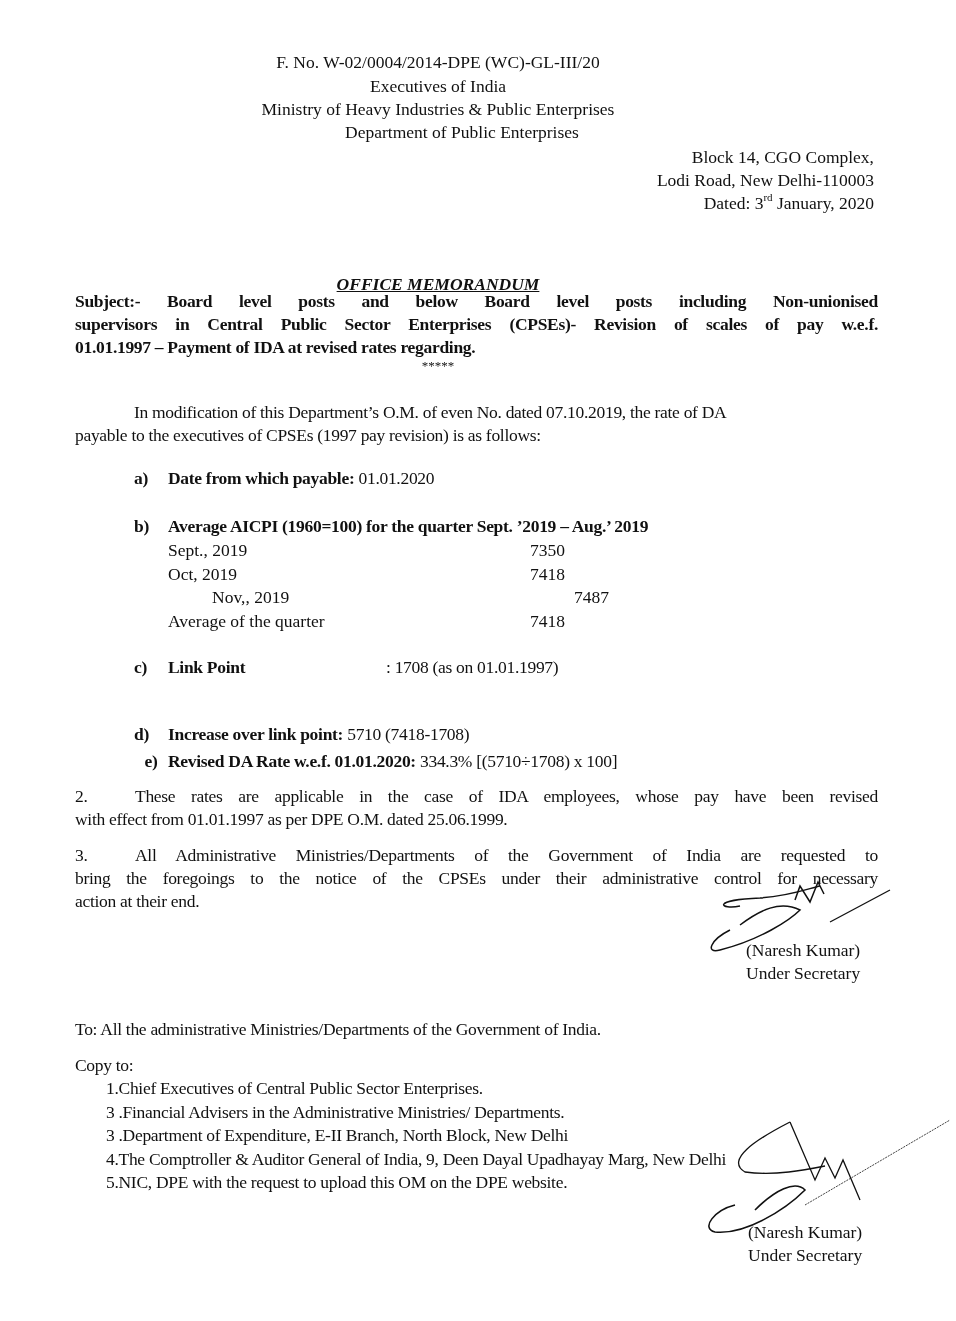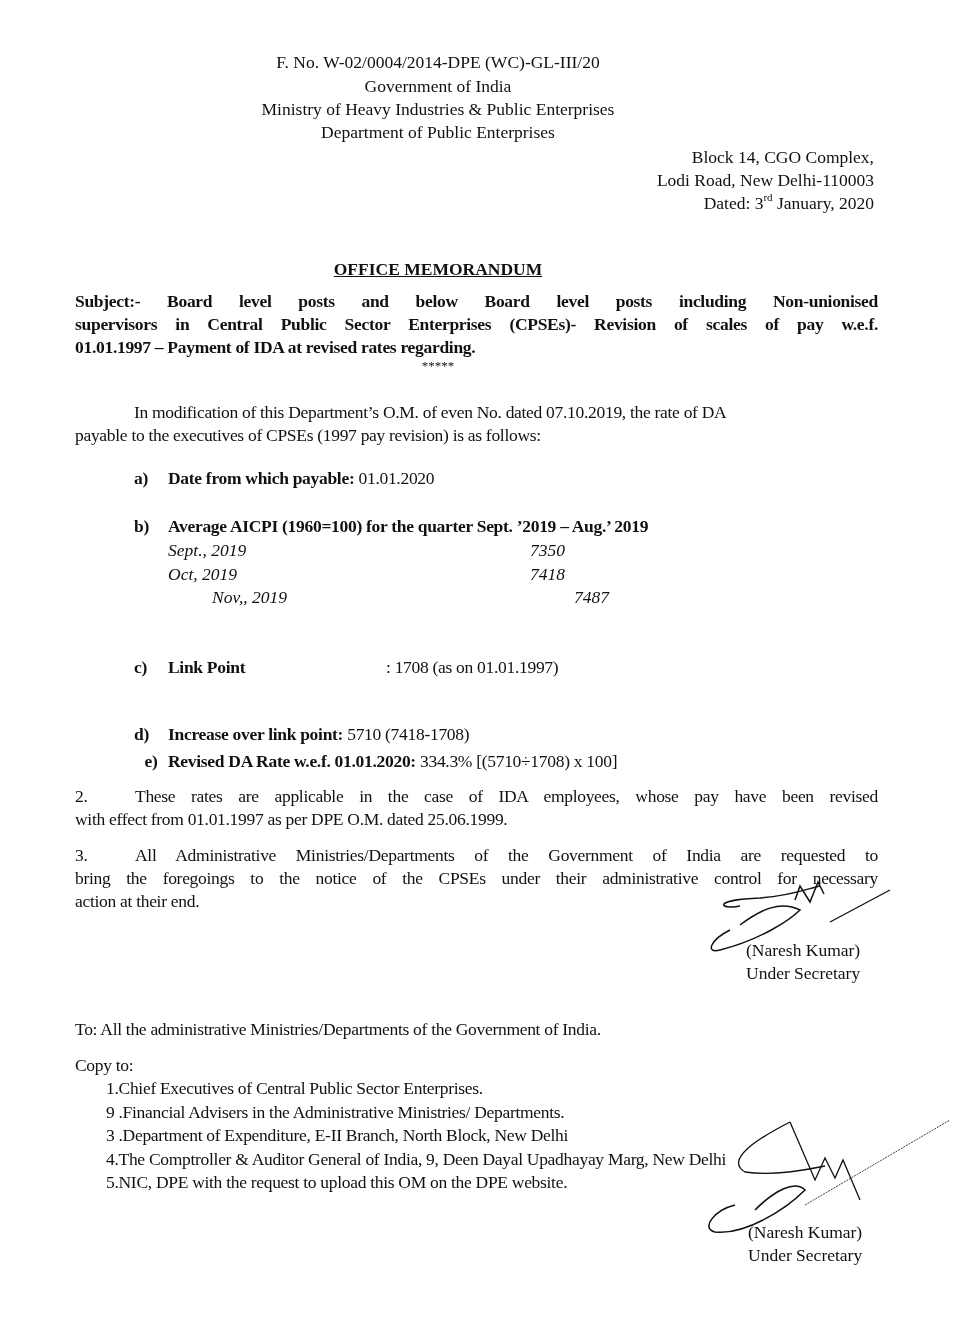--- a/index.html
+++ b/index.html
@@ -12,53 +12,54 @@
   .b { font-weight: bold; }
   .cond { letter-spacing: -0.3px; }
   .just { text-align: justify; text-align-last: justify; white-space: normal; }
   .sig { position: absolute; pointer-events: none; }
   sup { font-size: 11px; vertical-align: 8px; line-height: 0; }
 </style>
 </head>
 <body>
 
 <div class="abs center" style="top:52px;">F. No. W-02/0004/2014-DPE (WC)-GL-III/20</div>
-<div class="abs center" style="top:76px;">Government of India</div>
+<div class="abs center" style="top:76px;">Executives of India</div>
 <div class="abs center" style="top:99px;">Ministry of Heavy Industries &amp; Public Enterprises</div>
-<div class="abs center" style="top:122px;">Department of Public Enterprises</div>
+<div class="abs center" style="top:122px;padding-left:24px;">Department of Public Enterprises</div>
 
 <div style="position:absolute; right:82px; top:146px; text-align:right; line-height:23px;">
   <div style="text-align:left; padding-left:38px;">Block 14, CGO Complex,</div>
   <div>Lodi Road, New Delhi-110003</div>
   <div><span>Dated: 3</span><sup>rd</sup><span> January, 2020</span></div>
 </div>
 
-<div class="abs center b" style="top:259px;">
+<div class="abs center b" style="top:274px;font-style:italic;">
   <span style="text-decoration:underline;">OFFICE MEMORANDUM</span>
 </div>
 
 <div class="abs b cond just" style="left:75px; width:803px; top:291px;">Subject:- Board level posts and below Board level posts including Non-unionised</div>
 <div class="abs b cond just" style="left:75px; width:803px; top:314px;">supervisors in Central Public Sector Enterprises (CPSEs)- Revision of scales of pay w.e.f.</div>
 <div class="abs b cond" style="left:75px; top:337px;">01.01.1997 – Payment of IDA at revised rates regarding.</div>
 <div class="abs center" style="top:358px; font-size:13px;">*****</div>
 
 <div class="abs cond" style="left:134px; top:402px;">In modification of this Department’s O.M. of even No. dated 07.10.2019, the rate of DA</div>
 <div class="abs cond" style="left:75px; top:425px;">payable to the executives of CPSEs (1997 pay revision) is as follows:</div>
 
 <div class="abs cond" style="left:134px; top:468px;">
   <span class="b" style="display:inline-block; width:34px;">a)</span><span class="b">Date from which payable:</span><span> 01.01.2020</span>
 </div>
 
 <div class="abs cond" style="left:134px; top:516px;">
   <span class="b" style="display:inline-block; width:34px;">b)</span><span class="b">Average AICPI (1960=100) for the quarter Sept. ’2019 – Aug.’ 2019</span>
 </div>
-<div style="position:absolute; left:168px; top:539px; line-height:23.5px;font-style:italic;">
+<div style="position:absolute; left:168px; top:539px; line-height:23.5px;">
   <div><span style="display:inline-block; width:362px;">Sept., 2019</span><span>7350</span></div>
   <div><span style="display:inline-block; width:362px;">Oct, 2019</span><span>7418</span></div>
   <div><span style="display:inline-block; width:362px;margin-left:44px;">Nov,, 2019</span><span>7487</span></div>
+  <div><span style="display:inline-block; width:362px;">Average of the quarter</span><span>7418</span></div>
 </div>
 
 <div class="abs cond" style="left:134px; top:657px;">
   <span class="b" style="display:inline-block; width:34px;">c)</span><span class="b" style="display:inline-block; width:218px;">Link Point</span><span>: 1708 (as on 01.01.1997)</span>
 </div>
 
 <div class="abs cond" style="left:134px; top:724px;">
   <span class="b" style="display:inline-block; width:34px;">d)</span><span class="b">Increase over link point:</span><span> 5710 (7418-1708)</span>
 </div>
 
@@ -86,21 +87,21 @@
   <path d="M130 42 L190 10" fill="none" stroke="#111" stroke-width="1.2"></path>
 </svg>
 <div class="abs" style="left:746px; top:940px;">(Naresh Kumar)</div>
 <div class="abs" style="left:746px; top:963px;">Under Secretary</div>
 
 <div class="abs cond" style="left:75px; top:1019px;">To: All the administrative Ministries/Departments of the Government of India.</div>
 
 <div class="abs cond" style="left:75px; top:1055px;">Copy to:</div>
 <div style="position:absolute; left:106px; top:1077px; line-height:23.5px; letter-spacing:-0.3px; white-space:nowrap;">
   <div>1.Chief Executives of Central Public Sector Enterprises.</div>
-  <div>9 .Financial Advisers in the Administrative Ministries/ Departments.</div>
+  <div>3 .Financial Advisers in the Administrative Ministries/ Departments.</div>
   <div>3 .Department of Expenditure, E-II Branch, North Block, New Delhi</div>
   <div>4.The Comptroller &amp; Auditor General of India, 9, Deen Dayal Upadhayay Marg, New Delhi</div>
   <div>5.NIC, DPE with the request to upload this OM on the DPE website.</div>
 </div>
 
 <svg class="sig" width="260" height="130" style="left:695px; top:1110px;" viewBox="0 0 260 130">
   <path d="M95 12 C 60 30, 30 50, 50 62 C 80 66, 110 60, 130 56" fill="none" stroke="#111" stroke-width="1.3"></path>
   <path d="M95 12 L120 70 L130 48 L140 68 L148 50 L165 90" fill="none" stroke="#111" stroke-width="1.3"></path>
   <path d="M60 100 C 80 80, 100 70, 110 80 C 90 100, 50 125, 20 122 C 5 118, 20 100, 40 95" fill="none" stroke="#111" stroke-width="1.6"></path>
   <path d="M110 95 L255 10" fill="none" stroke="#111" stroke-width="0.8" stroke-dasharray="2 1"></path>

